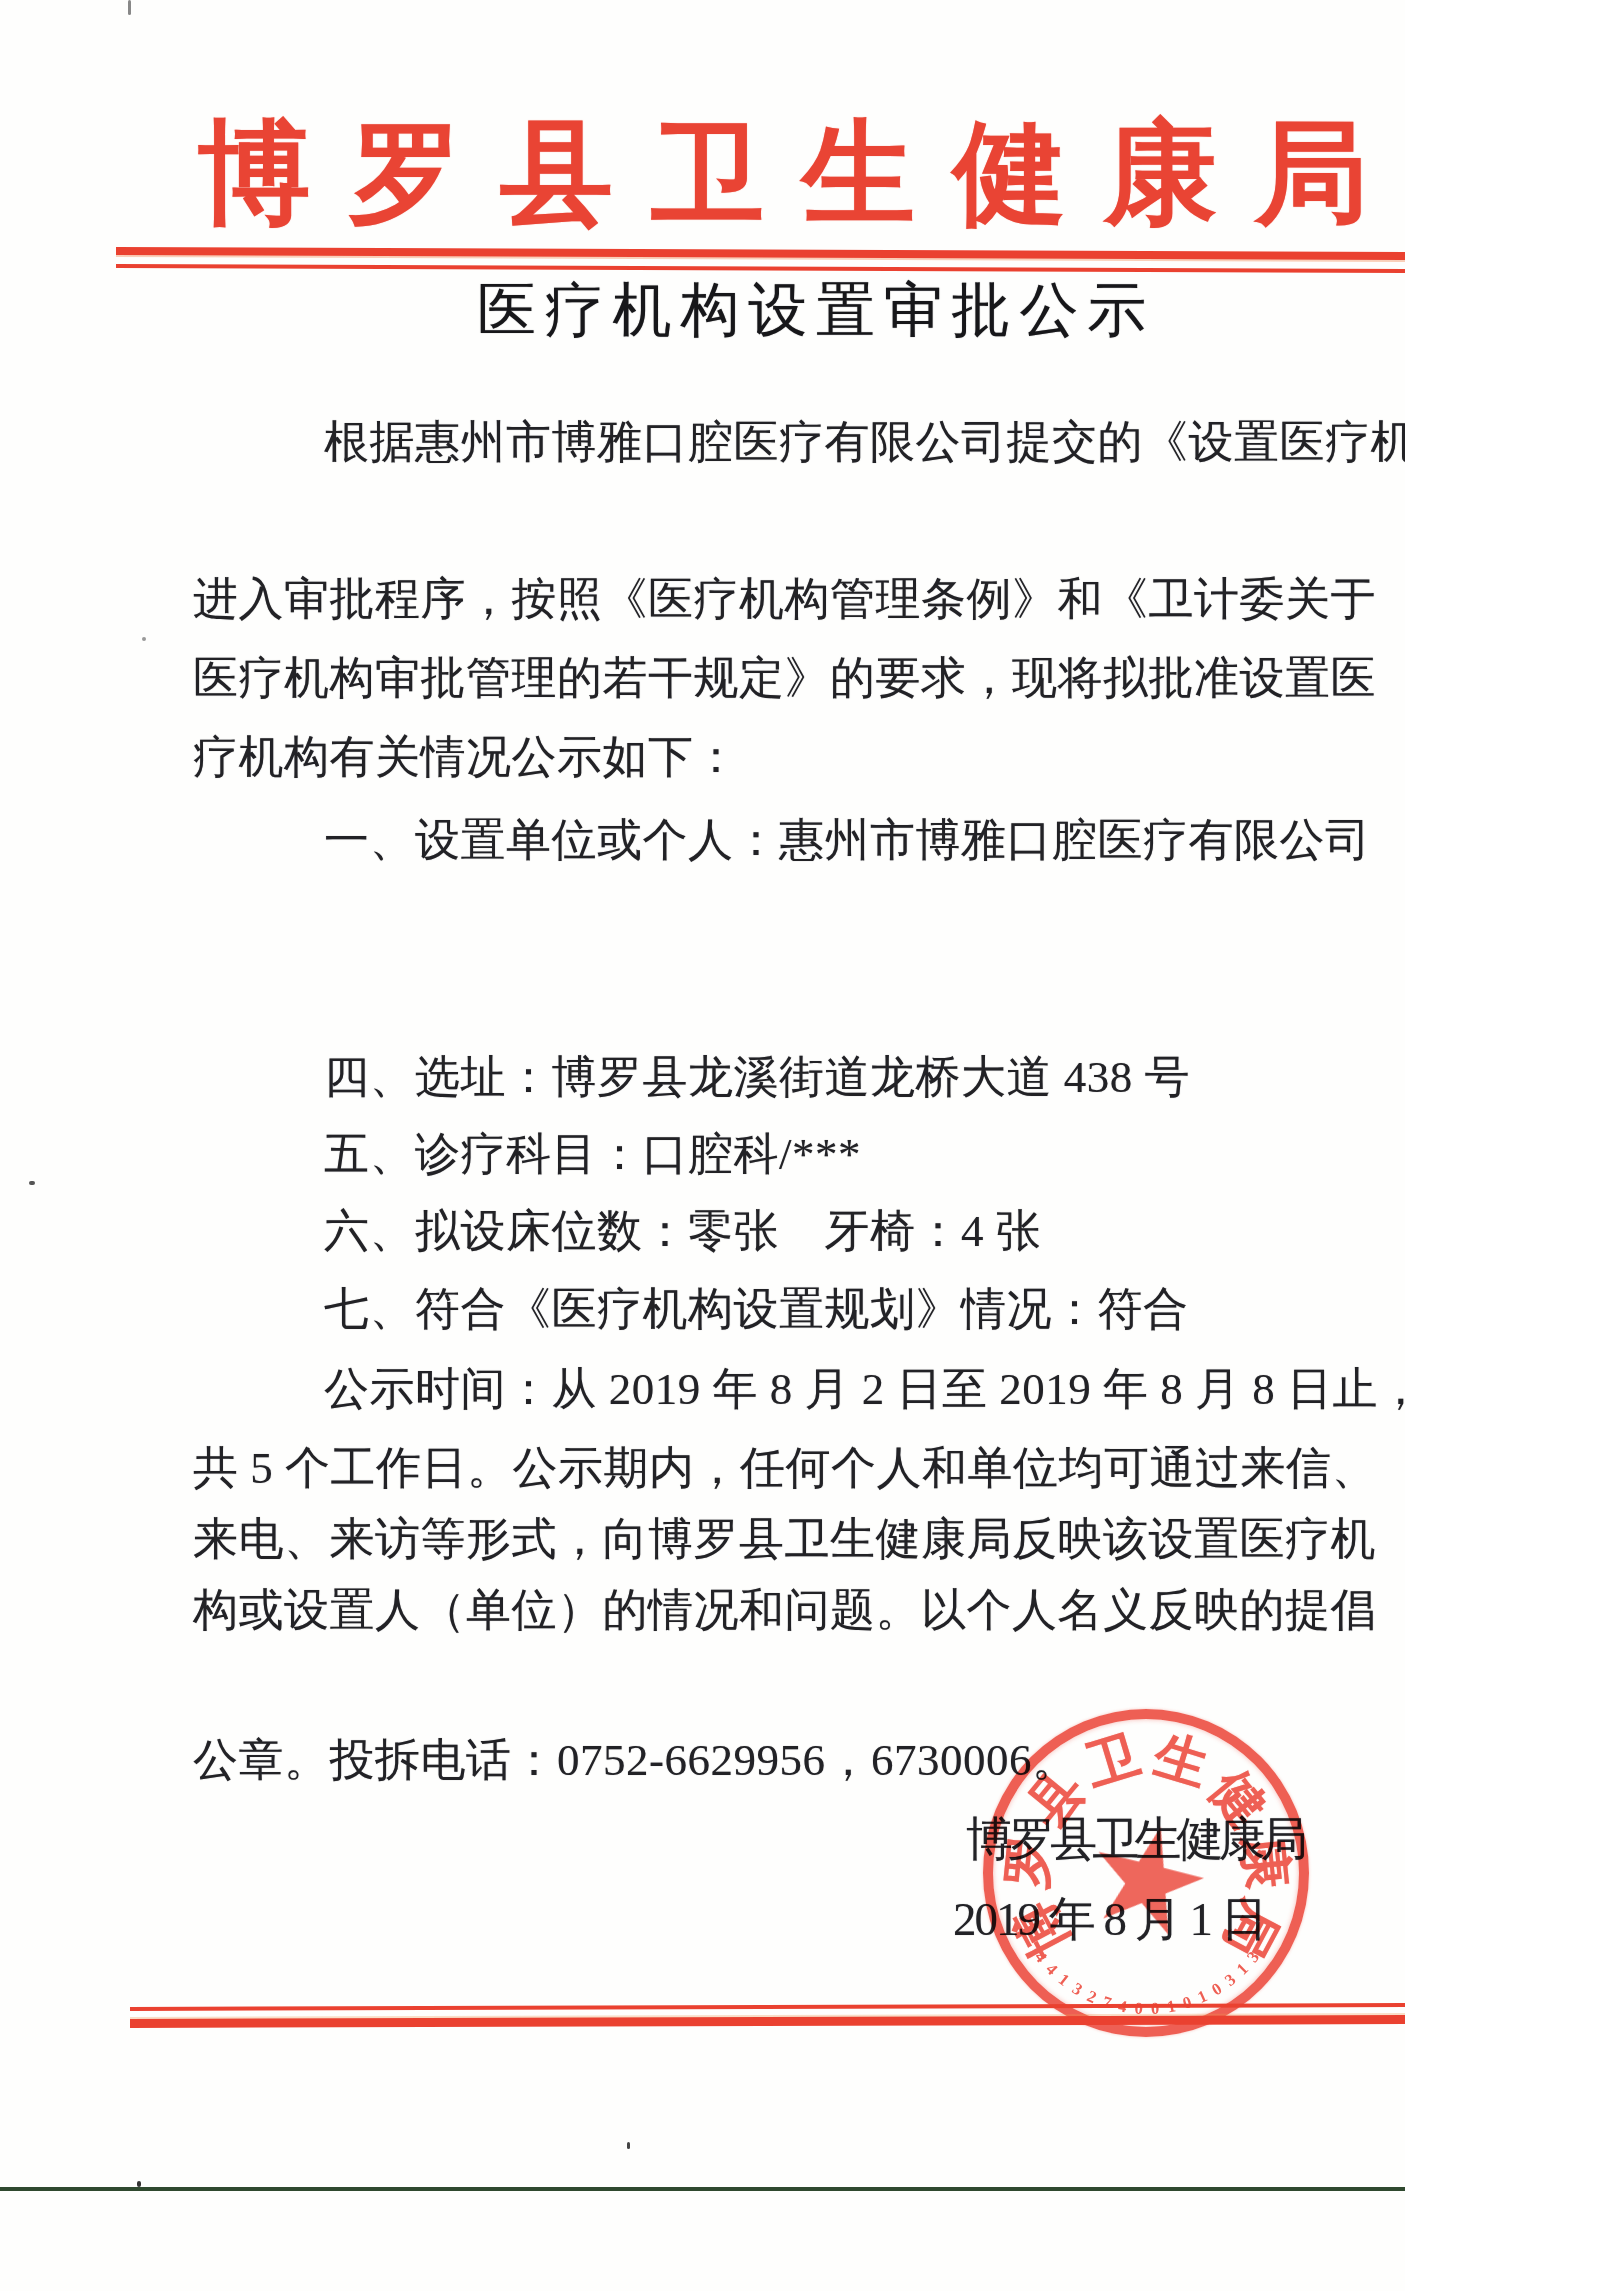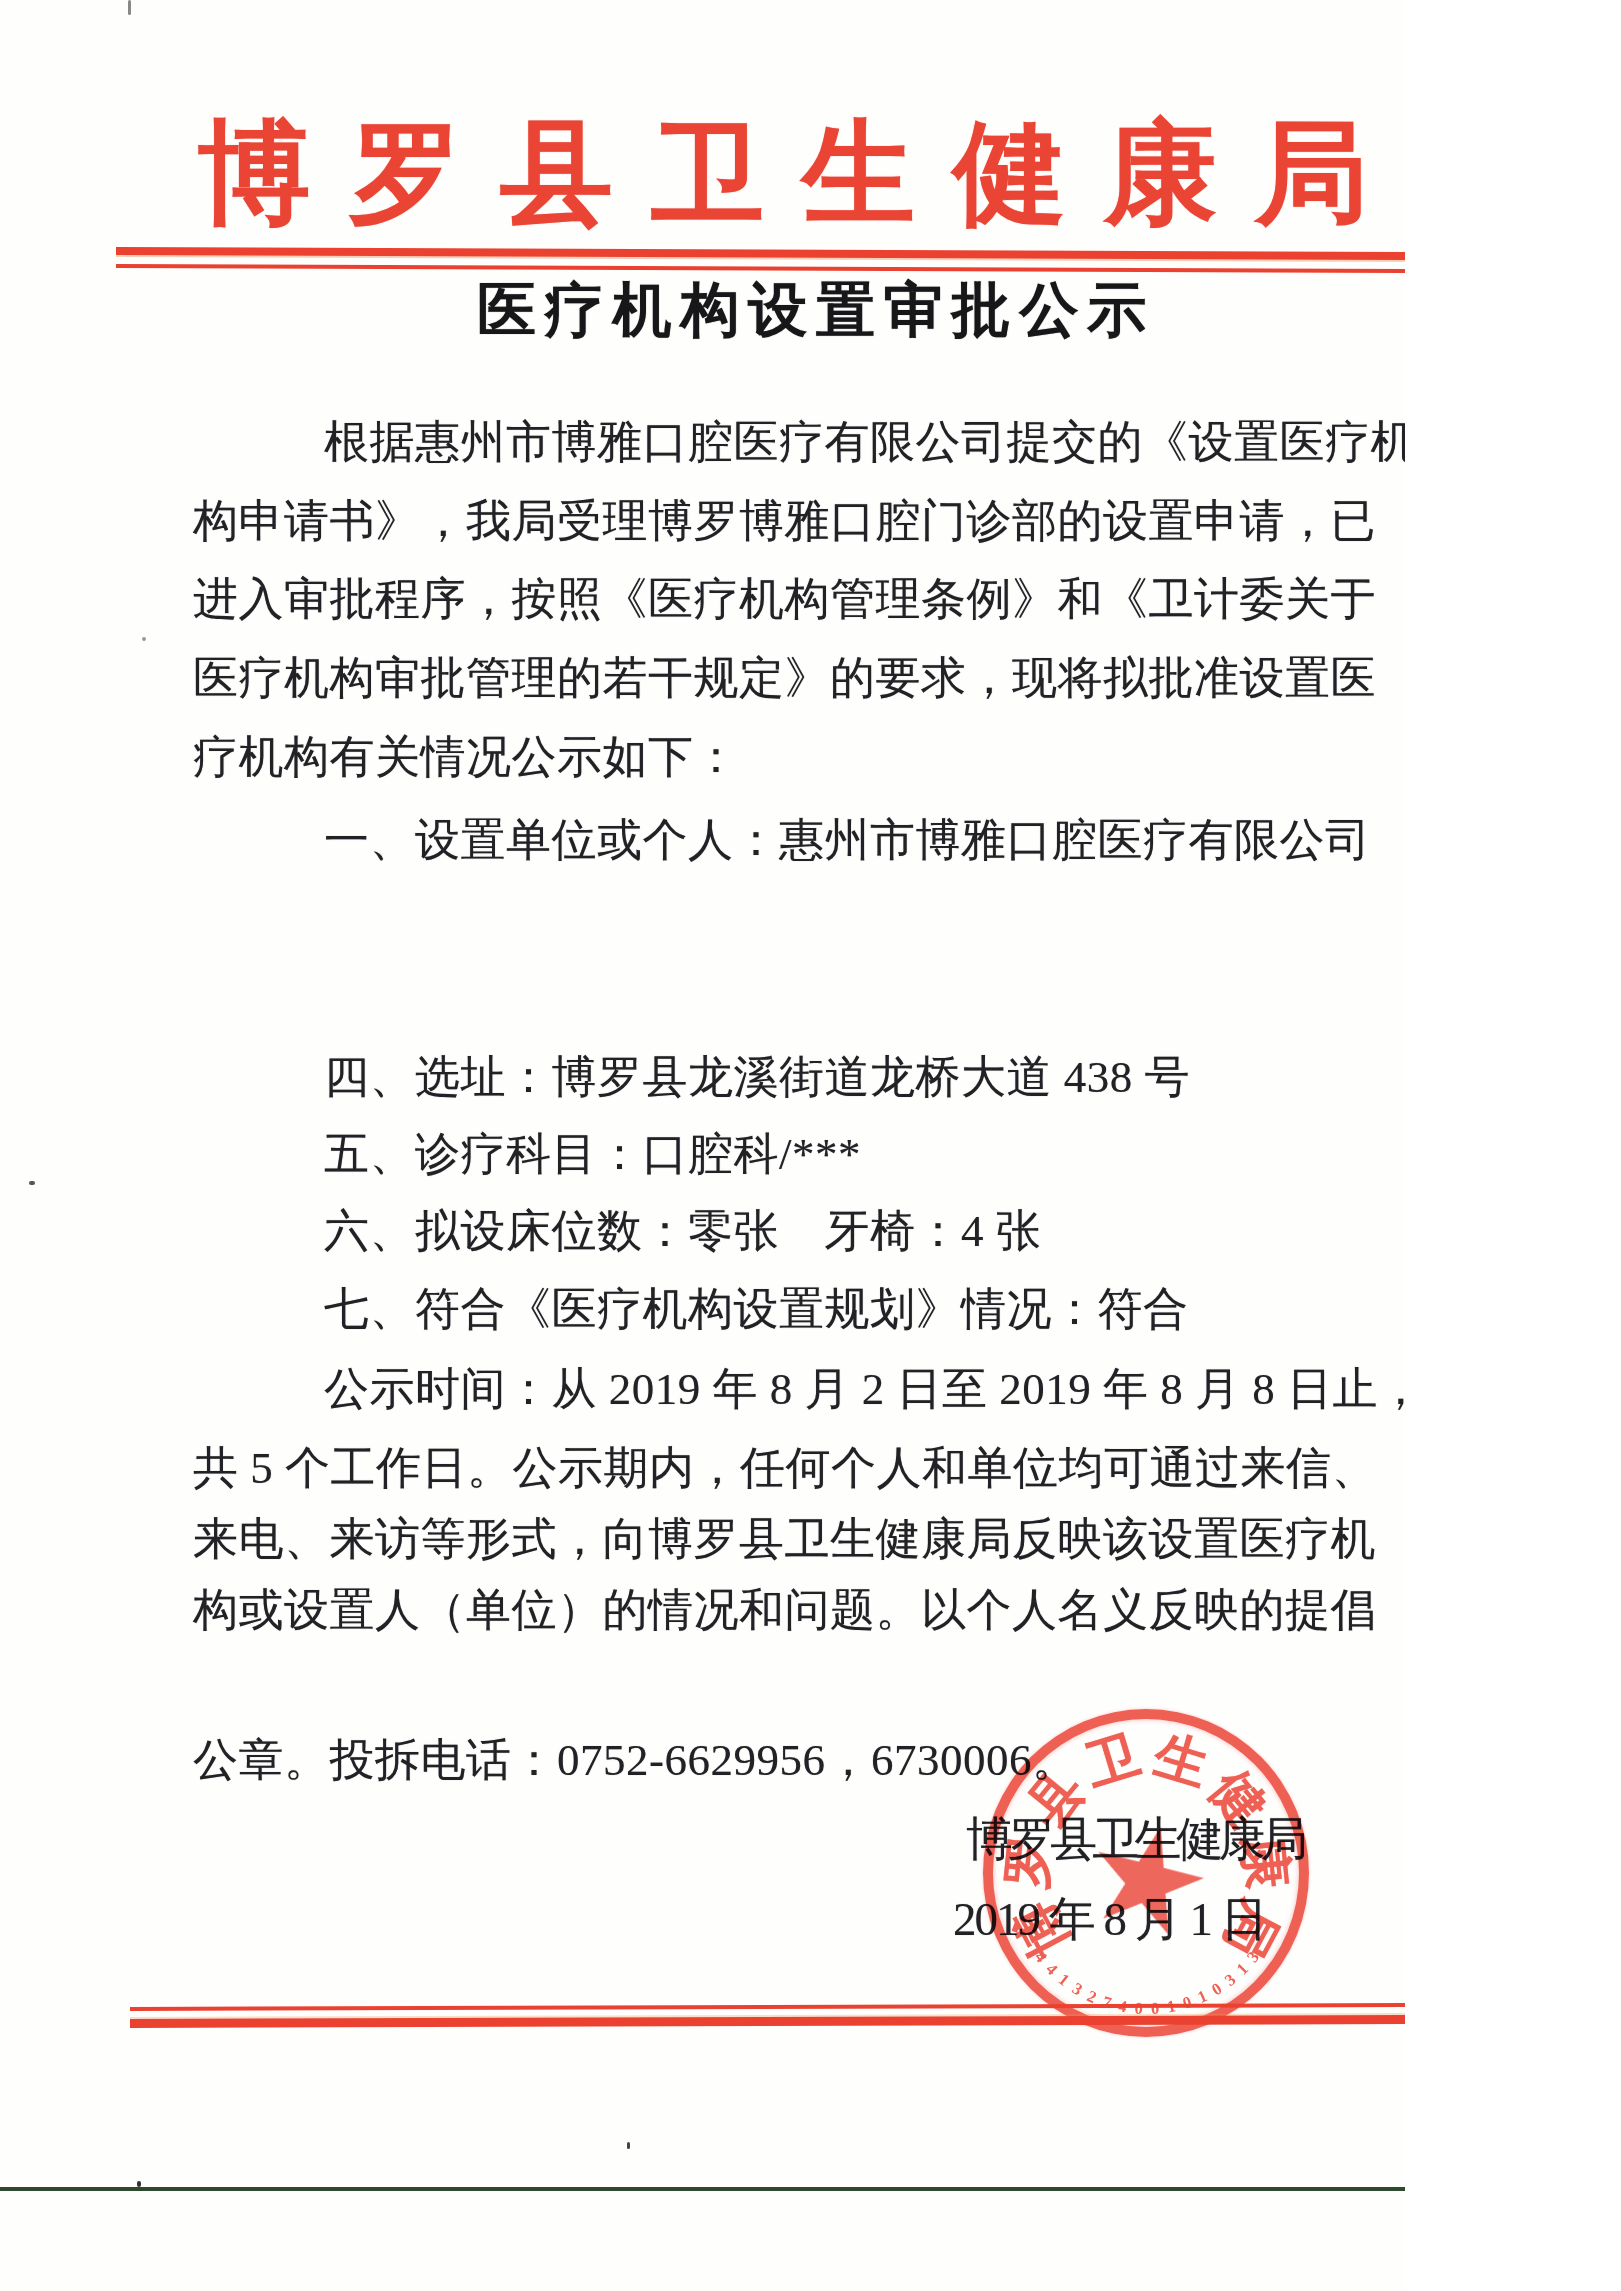--- a/index.html
+++ b/index.html
@@ -25,21 +25,21 @@
   .rule-top-thin{left:116px;top:264px;width:1384px;height:3.9px;
     transform:rotate(.22deg);transform-origin:left center;}
   .rule-bot-thin{left:130px;top:2007px;width:1370px;height:3.9px;
     transform:rotate(-.18deg);transform-origin:left center;}
   .rule-bot-thick{left:130px;top:2019px;width:1370px;height:8.8px;
     transform:rotate(-.18deg);transform-origin:left center;
     box-shadow:0 -2px 0 rgba(240,150,80,.3);}
   
   .ntitle{
     position:absolute;left:477px;top:271px;margin:0;
-    font-size:59px;font-weight:bold;letter-spacing:8.8px;
+    font-size:59px;font-weight:normal;letter-spacing:8.8px;
     white-space:nowrap;color:#17171a;
     text-shadow:0 0 1px rgba(20,20,24,.55);
   }
   
   .bline{
     position:absolute;left:193px;
     font-size:45px;line-height:51px;white-space:nowrap;
     color:#222226;letter-spacing:0.5px;
     text-shadow:0 0 1px rgba(32,32,38,.42);
   }
@@ -90,21 +90,20 @@
 
 <div class="page">
 
   <div class="letterhead">博罗县卫生健康局</div>
   <div class="rule rule-top-thick"></div>
   <div class="rule rule-top-thin"></div>
 
   <h1 class="ntitle">医疗机构设置审批公示</h1>
 
   <div class="bline ind" style="top:417px">根据惠州市博雅口腔医疗有限公司提交的《设置医疗机</div>
-  <div class="bline" style="top:496px">构申请书》，我局受理博罗博雅口腔门诊部的设置申请，已</div>
   <div class="bline" style="top:574px">进入审批程序，按照《医疗机构管理条例》和《卫计委关于</div>
   <div class="bline" style="top:653px">医疗机构审批管理的若干规定》的要求，现将拟批准设置医</div>
   <div class="bline" style="top:732px">疗机构有关情况公示如下：</div>
   <div class="bline ind" style="top:815px">一、设置单位或个人：惠州市博雅口腔医疗有限公司</div>
   <div class="bline ind" style="top:1052px">四、选址：博罗县龙溪街道龙桥大道 438 号</div>
   <div class="bline ind" style="top:1129px">五、诊疗科目：口腔科/***</div>
   <div class="bline ind" style="top:1206px">六、拟设床位数：零张　牙椅：4 张</div>
   <div class="bline ind" style="top:1284px">七、符合《医疗机构设置规划》情况：符合</div>
   <div class="bline ind" style="top:1364px">公示时间：从 2019 年 8 月 2 日至 2019 年 8 月 8 日止，</div>
   <div class="bline" style="top:1443px">共 5 个工作日。公示期内，任何个人和单位均可通过来信、</div>

